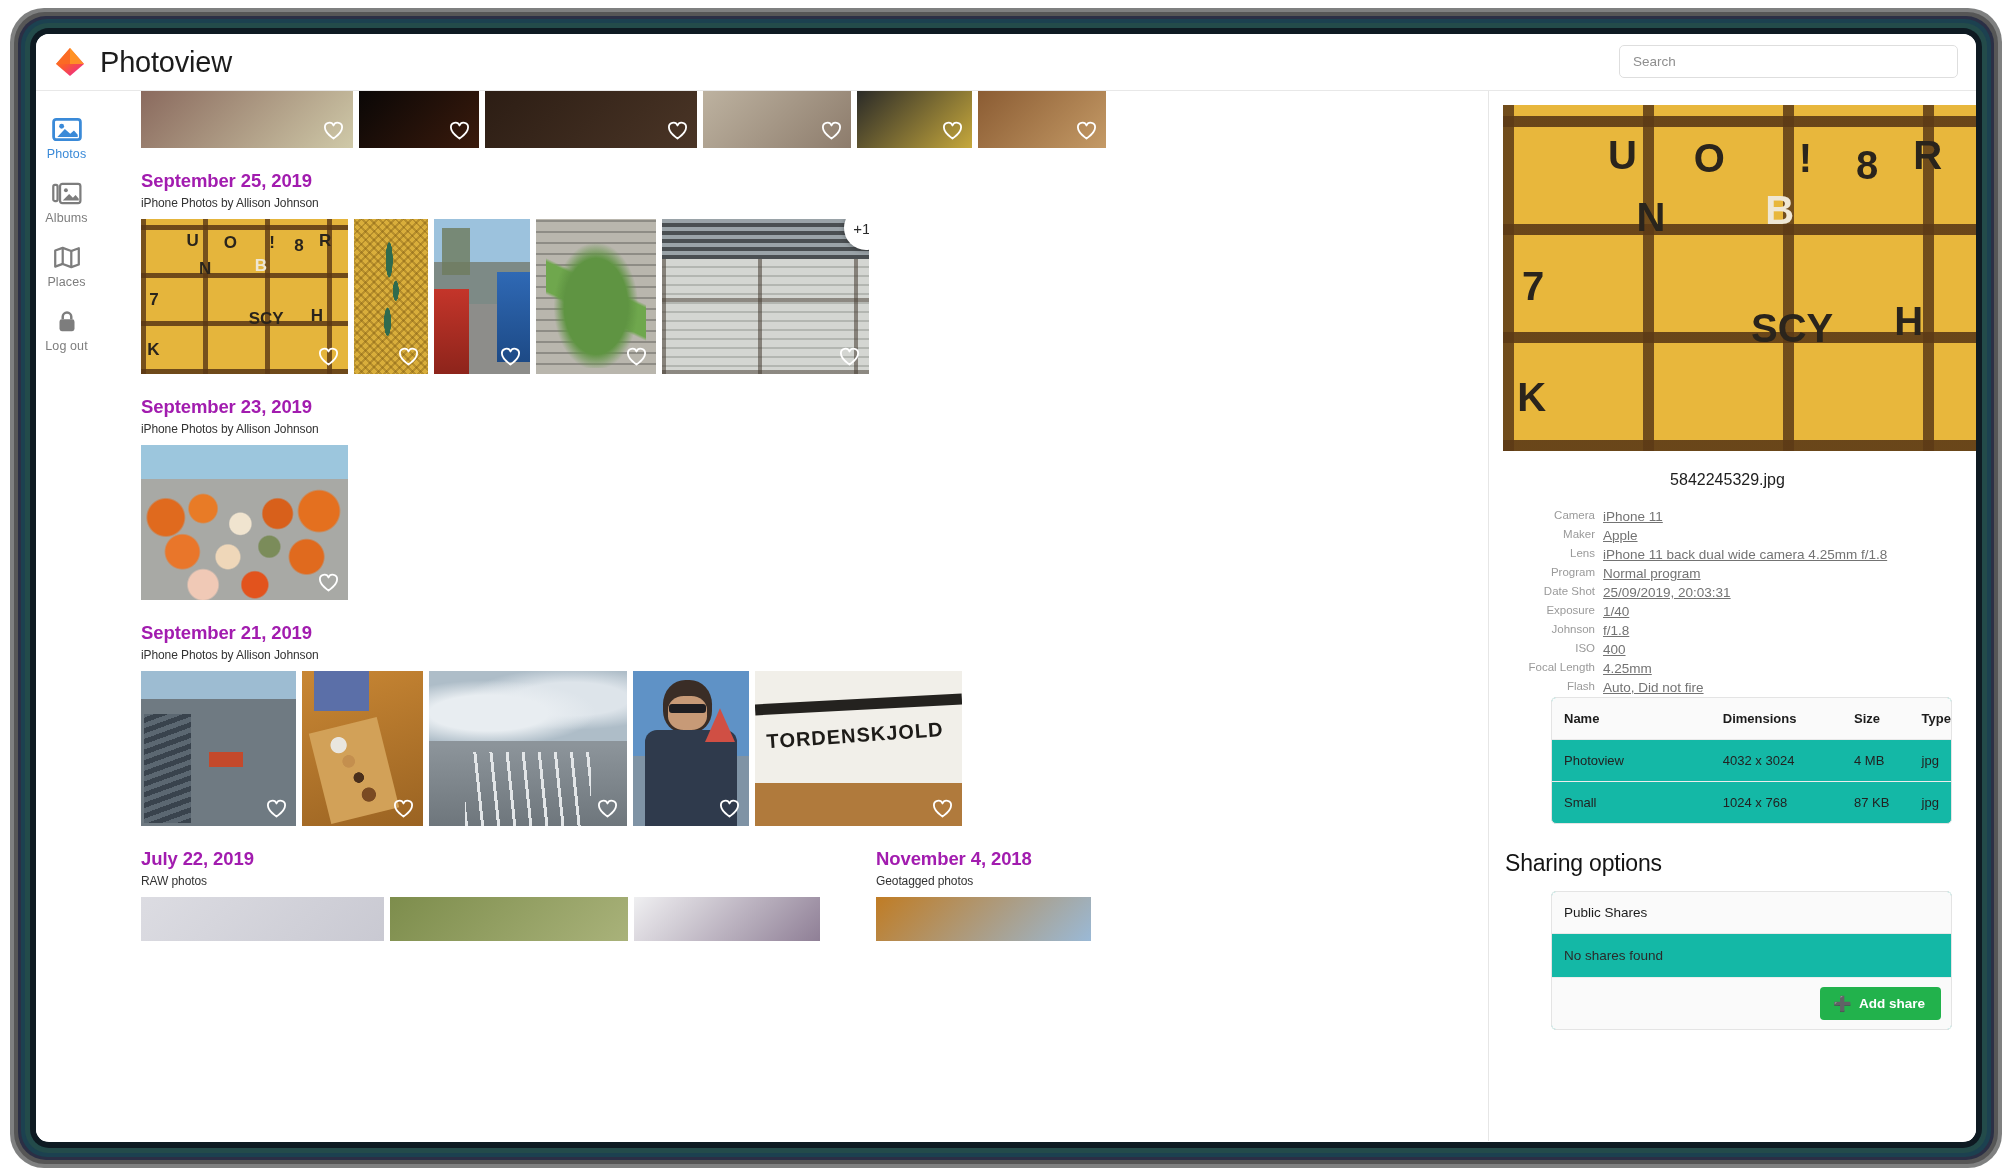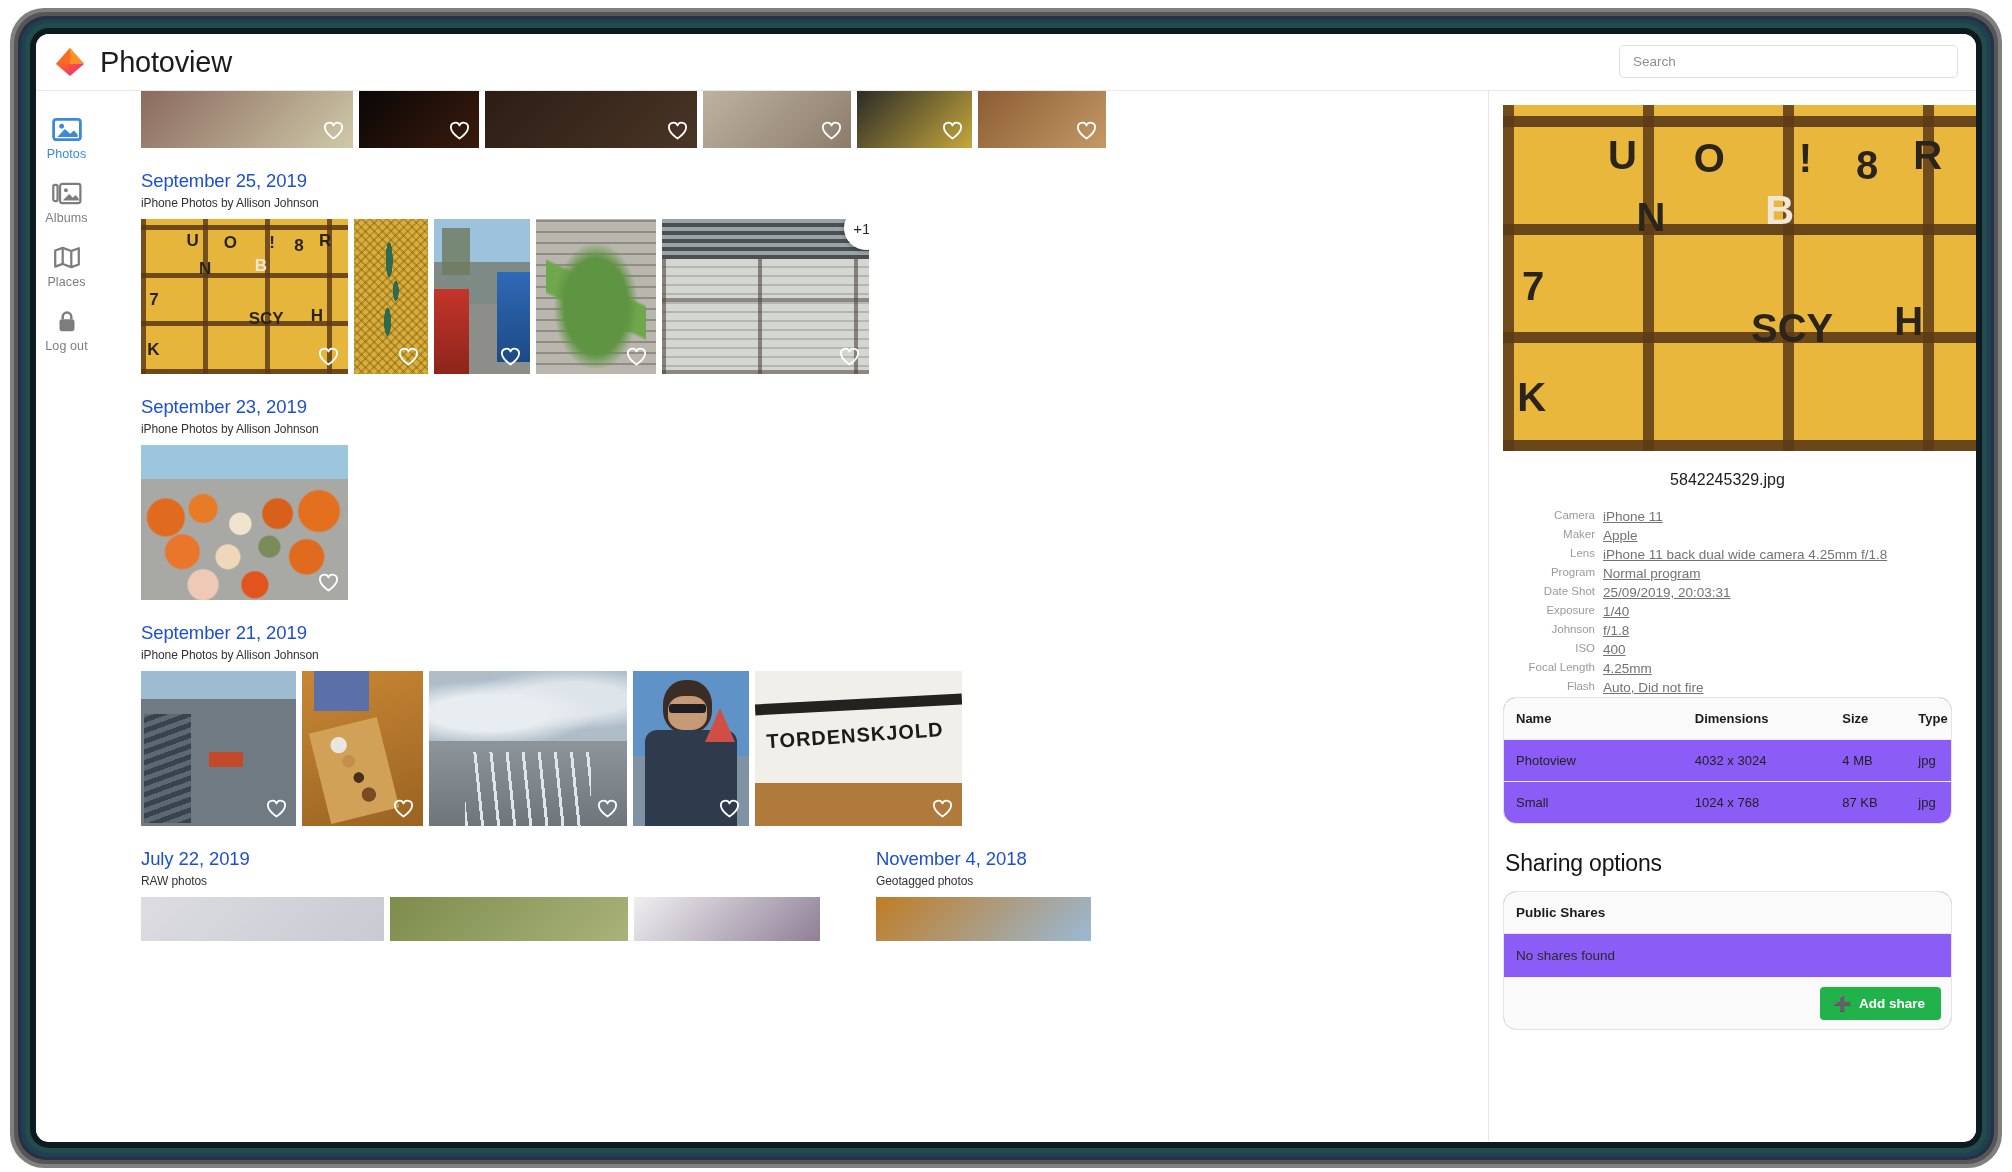--- a/index.html
+++ b/index.html
@@ -134,22 +134,22 @@
     flex: 1 1 auto;
     position: relative;
     overflow: hidden;
     background: #fff;
     padding-left: 44px;
     padding-right: 10px;
   }
   .group { margin-bottom: 0; }
   .group-title {
     font-size: 18.5px;
-    font-weight: 400;
-    color: #1d4ed8;
+    font-weight: 700;
+    color: #a21caf;
     letter-spacing: -0.1px;
   }
   .group-sub {
     font-size: 12px;
     color: #333333;
     margin-top: 4px;
     margin-bottom: 9px;
     letter-spacing: -0.1px;
   }
   .photo-row { display: flex; gap: 6px; align-items: flex-start; }
@@ -215,23 +215,24 @@
 
   .section-head {
     font-size: 23px;
     font-weight: 400;
     color: #141414;
     margin: 26px 0 14px 2px;
     letter-spacing: -0.2px;
   }
   .card {
     border: 1px solid #e4e4e4;
-    border-radius: 13px;
+    border-radius: 5px;
     overflow: hidden;
-    background: #8b5cf6;
+    background: #14b8a6;
+    margin-left: 48px;
   }
   .dl-table { width: 100%; border-collapse: collapse; }
   .dl-table th {
     text-align: left;
     font-size: 13px;
     font-weight: 700;
     color: #1b1b1b;
     padding: 13px 0 13px 12px;
     background: #fafafa;
     border-bottom: 1px solid #e9e9e9;
@@ -242,21 +243,21 @@
     padding: 13px 0 13px 12px;
     border-bottom: 1px solid #ededed;
   }
   .dl-table tr:last-child td { border-bottom: none; }
   .dl-c1 { width: 40%; }
   .dl-c2 { width: 33%; }
   .dl-c3 { width: 17%; }
 
   .share-head {
     font-size: 13.5px;
-    font-weight: 700;
+    font-weight: 400;
     color: #1b1b1b;
     padding: 13px 12px;
     background: #fafafa;
     border-bottom: 1px solid #e9e9e9;
   }
   .share-empty {
     font-size: 13.5px;
     color: #2a2a2a;
     padding: 14px 12px;
     border-bottom: 1px solid #ededed;

